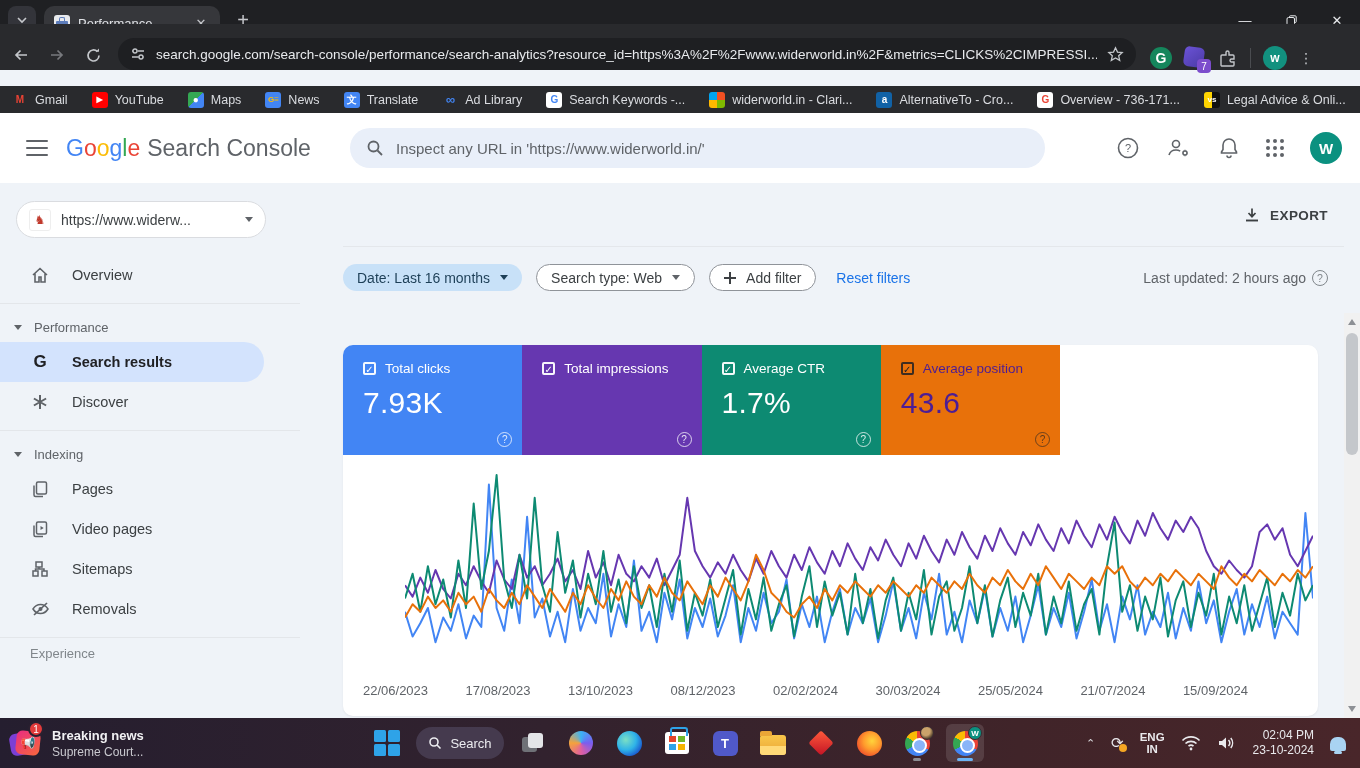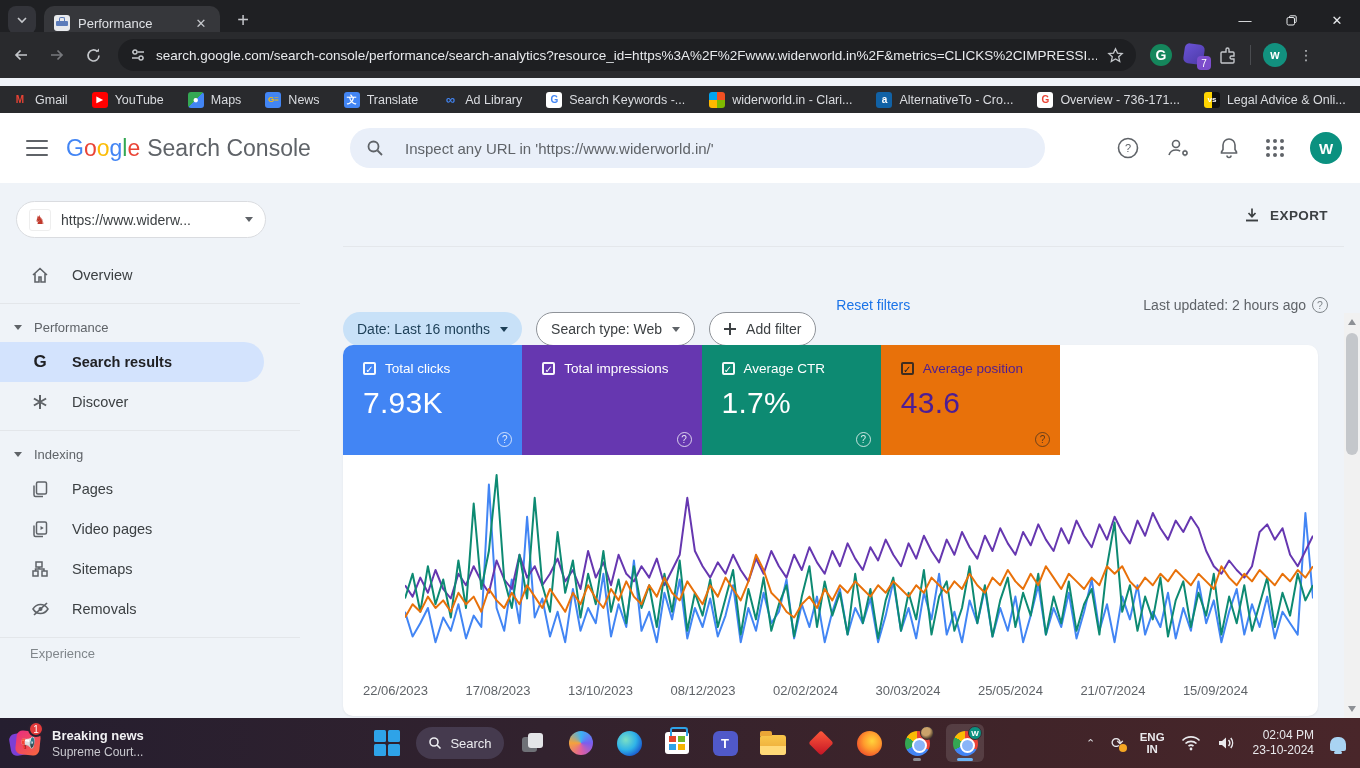--- a/index.html
+++ b/index.html
@@ -12,21 +12,21 @@
   .tab { margin-left:8px; height:34px; margin-top:6px; width:176px; background:#36373b; border-radius:10px 10px 0 0; display:flex; align-items:center; padding:0 10px; gap:8px; }
   .tab-title { color:#dfe1e5; font-size:13px; flex:1; white-space:nowrap; overflow:hidden; }
   .tab-close { color:#c6c8cc; font-size:13px; width:18px; height:18px; border-radius:50%; display:flex; align-items:center; justify-content:center; }
   .newtab-btn { color:#c6c8cc; font-size:20px; margin-left:10px; width:26px; text-align:center; }
   .wincontrols { position:absolute; right:0; top:0; height:40px; display:flex; }
   .winbtn { width:46px; height:40px; display:flex; align-items:center; justify-content:center; color:#e8eaed; font-size:13px; }
   .favicon-gsc { width:16px; height:16px; border-radius:3px; background:#e8eaed; position:relative; }
   .favicon-gsc::after { content:""; position:absolute; left:2px; right:2px; top:6px; height:5px; background:#5c7cba; border-radius:1px; }
   .favicon-gsc::before { content:""; position:absolute; left:5px; right:5px; top:2px; height:4px; border:1.5px solid #5c7cba; border-bottom:none; border-radius:2px 2px 0 0; }
 
-  .toolbar { position:absolute; left:0; top:32px; width:1360px; height:46px; background:#292a2d; display:flex; align-items:center; }
+  .toolbar { position:absolute; left:0; top:24px; width:1360px; height:46px; background:#292a2d; display:flex; align-items:flex-end; }
   .navbtn { color:#c3c6ca; font-size:17px; width:30px; height:30px; display:flex; align-items:center; justify-content:center; margin-left:6px; }
   .navbtn.dim { color:#77797d; }
   .omnibox { margin-left:10px; width:1018px; height:32px; background:#1e1f22; border-radius:16px; display:flex; align-items:center; padding:0 12px; gap:10px; }
   .omni-text { color:#e8eaed; font-size:13.5px; flex:1; white-space:nowrap; overflow:hidden; }
   .toolbar-right { display:flex; align-items:center; gap:12px; margin-left:14px; }
   .ext-badge-wrap { position:relative; width:22px; height:22px; }
   .ext-badge { position:absolute; right:-5px; bottom:-4px; background:#7c4dcc; color:#fff; font-size:10px; width:14px; height:14px; border-radius:4px; display:flex; align-items:center; justify-content:center; }
   .grammarly { width:22px; height:22px; border-radius:50%; background:#15865c; color:#fff; font-size:14px; font-weight:700; display:flex; align-items:center; justify-content:center; }
   .purple-ext { width:20px; height:20px; background:linear-gradient(135deg,#6b53d6,#4b3aa6); border-radius:5px; transform:rotate(8deg); }
   .tb-divider { width:1px; height:20px; background:#4a4c50; }
@@ -37,21 +37,21 @@
   .bm { display:flex; align-items:center; gap:7px; color:#dadce0; font-size:12.5px; white-space:nowrap; }
   .bm-ico { width:16px; height:16px; border-radius:3px; display:flex; align-items:center; justify-content:center; font-size:10px; font-weight:700; flex:0 0 16px; }
 
   
   .gsc-header { position:absolute; left:0; top:113px; width:1360px; height:70px; background:#fff; display:flex; align-items:center; }
   .hamburger { width:22px; height:16px; margin-left:26px; display:flex; flex-direction:column; justify-content:space-between; }
   .hamburger span { height:2px; background:#5f6368; border-radius:1px; }
   .gsc-logo { margin-left:18px; font-size:23px; display:flex; align-items:baseline; gap:7px; white-space:nowrap; }
   .gsc-logo .g1{color:#4285f4}.gsc-logo .g2{color:#ea4335}.gsc-logo .g3{color:#fbbc05}.gsc-logo .g4{color:#4285f4}.gsc-logo .g5{color:#34a853}.gsc-logo .g6{color:#ea4335}
   .gsc-product { color:#5f6368; font-size:23px; }
-  .gsc-search { position:absolute; left:350px; top:15px; width:695px; height:40px; background:#e9eff9; border-radius:20px; display:flex; align-items:center; padding:0 16px; gap:21px; }
+  .gsc-search { position:absolute; left:350px; top:15px; width:695px; height:40px; background:#e9eff9; border-radius:20px; display:flex; align-items:center; padding:0 16px; gap:12px; }
   .gsc-search-text { color:#5f6368; font-size:15px; }
   .gsc-head-icons { position:absolute; right:0; top:0; height:70px; display:flex; align-items:center; gap:26px; padding-right:18px; }
   .avatar-lg { width:32px; height:32px; border-radius:50%; background:#0b9180; color:#fff; font-size:15px; font-weight:700; display:flex; align-items:center; justify-content:center; }
   .apps-grid { display:grid; grid-template-columns:repeat(3,4px); grid-gap:3px; }
   .apps-grid i { width:4px; height:4px; background:#5f6368; border-radius:50%; }
 
   
   .sidebar { position:absolute; left:0; top:183px; width:300px; bottom:50px; overflow:hidden; }
   .property { position:absolute; left:16px; top:18px; width:250px; height:37px; border:1px solid #dadce0; border-radius:19px; background:#fff; display:flex; align-items:center; padding:0 12px; gap:10px; }
   .prop-fav { width:22px; height:22px; border:1px solid #eee; border-radius:3px; display:flex; align-items:center; justify-content:center; color:#c0392b; font-size:12px; }
@@ -64,21 +64,21 @@
   .nav-sep { height:1px; background:#e3e6ea; margin:8px 0; }
   .nav-section { height:30px; display:flex; align-items:center; gap:12px; padding-left:14px; color:#5f6368; font-size:13px; }
   .nav-cut { color:#80868b; font-size:13px; padding-left:30px; margin-top:6px; }
 
   
   .main { position:absolute; left:343px; top:183px; width:1001px; bottom:50px; }
   .page-title { position:absolute; left:0; top:22px; font-size:20px; color:#202124; }
   .export { position:absolute; right:16px; top:24px; display:flex; align-items:center; gap:10px; color:#3c4043; font-size:13.5px; font-weight:700; letter-spacing:.4px; }
   .main-sep { position:absolute; left:0; right:0; top:63px; height:1px; background:#e4e7eb; }
   .filters { position:absolute; left:0; top:81px; right:16px; display:flex; align-items:center; gap:14px; }
-  .chip { height:34px; border-radius:17px; display:flex; align-items:center; gap:10px; padding:0 14px; font-size:14px;margin-top:48px; }
+  .chip { height:27px; border-radius:17px; display:flex; align-items:center; gap:10px; padding:0 14px; font-size:14px; }
   .chip.date { background:#c8e1f8; color:#1d3f57; }
   .chip.date .caret { border-top-color:#1d3f57; }
   .chip.outline { background:#fff; border:1px solid #8f9399; color:#3c4043; }
   .plus { position:relative; width:12px; height:12px; }
   .plus::before,.plus::after { content:""; position:absolute; background:#3c4043; }
   .plus::before { left:5px; top:0; width:2px; height:12px; }
   .plus::after { left:0; top:5px; width:12px; height:2px; }
   .reset-link { color:#1a73e8; font-size:14px; margin-left:6px; }
   .last-updated { margin-left:auto; display:flex; align-items:center; gap:6px; color:#5f6368; font-size:14px; }
   .qmark { width:16px; height:16px; border-radius:50%; border:1.5px solid #80868b; color:#80868b; font-size:10.5px; display:flex; align-items:center; justify-content:center; }

